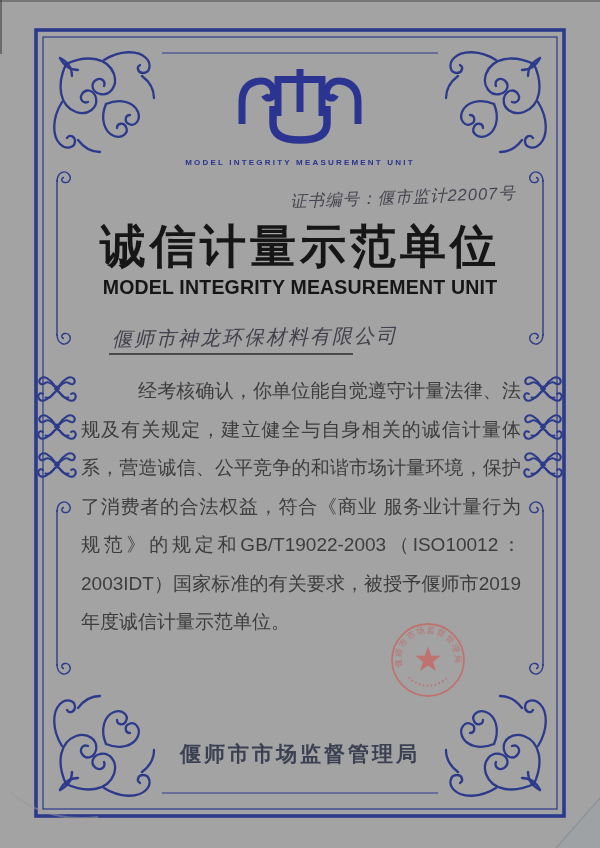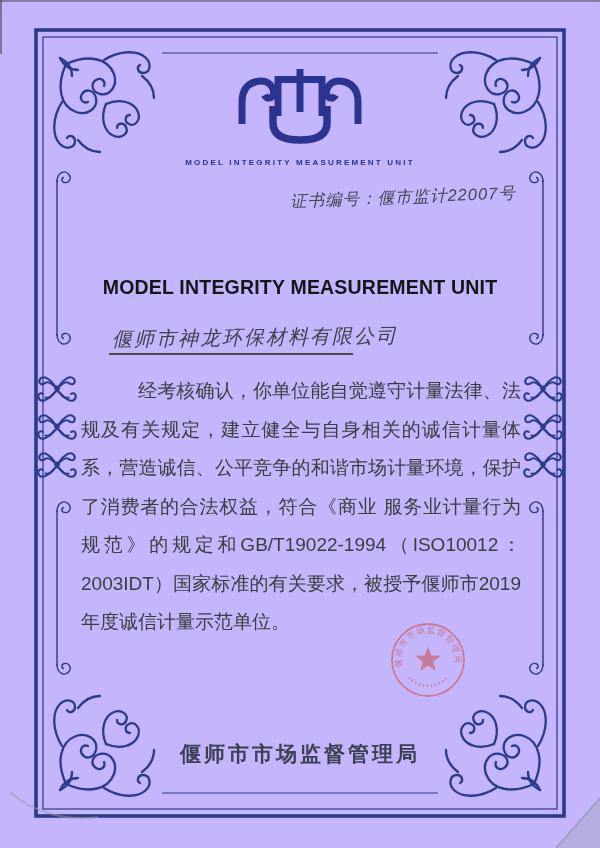--- a/index.html
+++ b/index.html
@@ -1,18 +1,18 @@
 <!DOCTYPE html>
 <html><head>
 <meta charset="utf-8">
 <style>
   html,body{margin:0;padding:0;background:#e9e9e9;}
   .page{
     position:relative;width:600px;height:848px;margin:0 auto;
-    background:#c4b5fd;overflow:hidden;
+    background:#a3a3a3;overflow:hidden;
     font-family:"Liberation Sans",sans-serif;color:#3f3f3f;
   }
   .abs{position:absolute;}
   
   .logo-box{left:0;top:66px;width:600px;text-align:center;}
   .logo-caption{
     left:0;top:158px;width:600px;text-align:center;
     font-size:8px;font-weight:bold;letter-spacing:2.2px;color:#2b3490;
   }
   .cert-no{
@@ -142,26 +142,27 @@
         <path d="M53,13.5 H97"></path>
 
         <path d="M48,40 V57 Q48,74 75,74 Q102,74 102,57 V40" stroke-width="7.5"></path>
       </g>
     </svg>
   </div>
   <div class="abs logo-caption">MODEL INTEGRITY MEASUREMENT UNIT</div>
 
   <div class="abs cert-no">证书编号：偃市监计22007号</div>
 
+  <div class="abs title-zh">诚信计量示范单位</div>
   <div class="abs title-en">MODEL INTEGRITY MEASUREMENT UNIT</div>
 
   <div class="abs company">偃师市神龙环保材料有限公司</div>
   <div class="abs company-underline"></div>
 
-  <div class="abs body-text">经考核确认，你单位能自觉遵守计量法律、法规及有关规定，建立健全与自身相关的诚信计量体系，营造诚信、公平竞争的和谐市场计量环境，保护了消费者的合法权益，符合《商业 服务业计量行为规范》的规定和GB/T19022-1994（ISO10012：2003IDT）国家标准的有关要求，被授予偃师市2019年度诚信计量示范单位。</div>
+  <div class="abs body-text">经考核确认，你单位能自觉遵守计量法律、法规及有关规定，建立健全与自身相关的诚信计量体系，营造诚信、公平竞争的和谐市场计量环境，保护了消费者的合法权益，符合《商业 服务业计量行为规范》的规定和GB/T19022-2003（ISO10012：2003IDT）国家标准的有关要求，被授予偃师市2019年度诚信计量示范单位。</div>
 
 
   <svg class="abs" style="left:388px;top:620px;" width="80" height="80" viewBox="-40 -40 80 80">
     <g opacity="0.62">
       <circle r="36" fill="none" stroke="#cf5754" stroke-width="1.8"></circle>
       <path d="M0,-13.5 L3.2,-4.4 L12.8,-4.2 L5.2,1.7 L7.9,10.9 L0,5.5 L-7.9,10.9 L-5.2,1.7 L-12.8,-4.2 L-3.2,-4.4 Z" fill="#cf5754"></path>
       <defs>
         <path id="sealArc" d="M -24.5,11 A 27,27 0 1 1 24.5,11" fill="none"></path>
       </defs>
       <text font-size="8.3" fill="#c9504f" letter-spacing="1.4" font-family="Liberation Sans, sans-serif">

